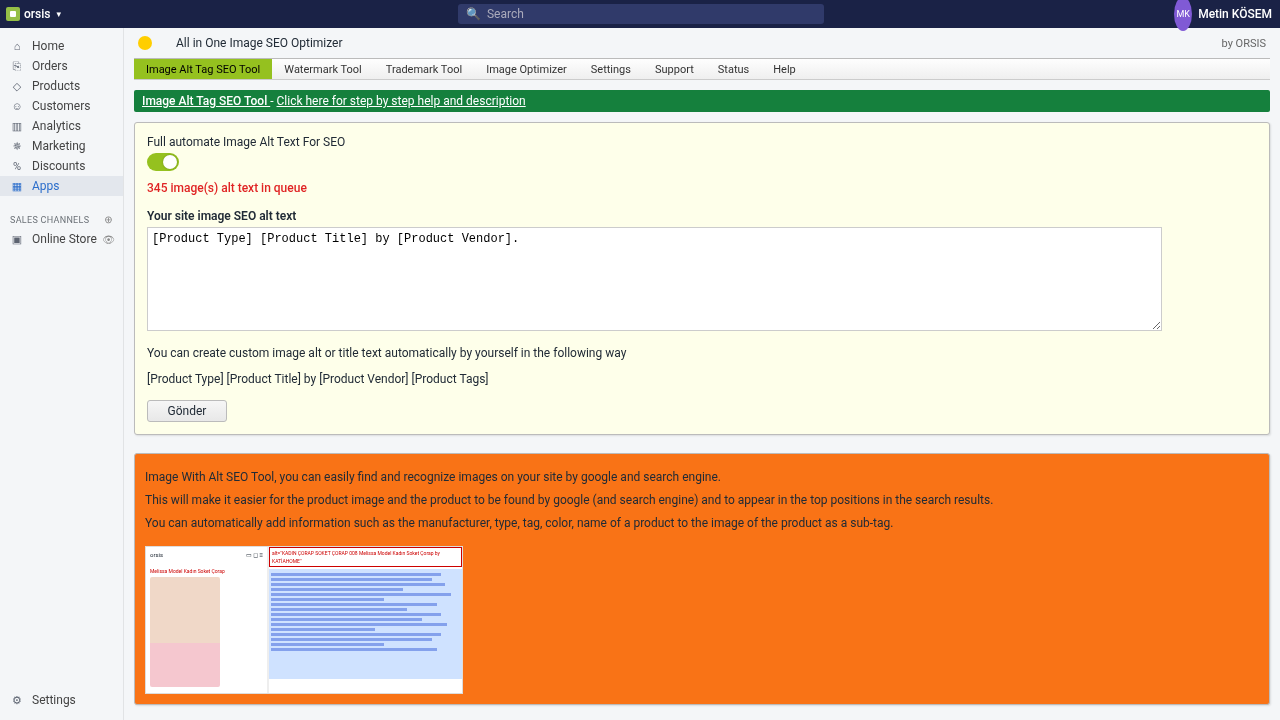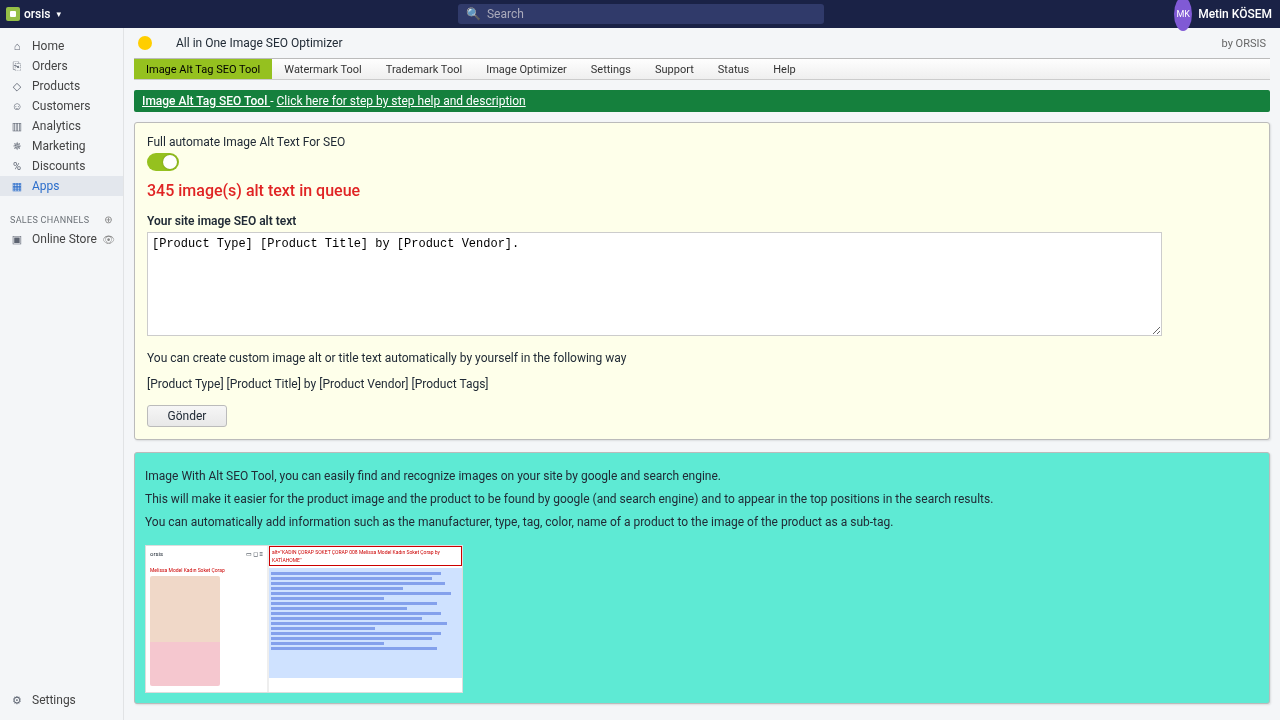--- a/index.html
+++ b/index.html
@@ -43,27 +43,27 @@
   .tab { padding: 0 12px; display: flex; align-items: center; color: #333; cursor: pointer; }
   .tab.active { background: #95c11f; color: #000; }
 
   .banner { margin-top: 10px; background: #15803d; color: #fff; padding: 4px 8px; font-size: 12px; border-radius:2px; }
   .banner a { color: #fff; text-decoration: underline; }
   .banner .t1 { text-decoration: underline; font-weight:500; }
 
   .panel { margin-top: 10px; background: #feffea; border: 1px solid #bbb; border-radius: 3px; padding: 12px; font-size: 12px; box-shadow: 1px 1px 2px rgba(0,0,0,.1);}
   .switch { width: 32px; height: 18px; background: #95c11f; border-radius: 9px; position: relative; margin-top:4px; }
   .switch::after { content:""; width:14px; height:14px; background:#fff; border-radius:50%; position:absolute; top:2px; right:2px; box-shadow:0 0 2px rgba(0,0,0,.3);}
-  .queue { margin-top: 10px; color: #e02424; font-size: 16px; font-weight:500;}
+  .queue { margin-top: 10px; color: #e02424; font-size: 12px; font-weight:500;}
   .label-bold { margin-top: 14px; font-weight: 600; }
   .alt-textarea { width: 1015px; max-width:100%; height: 104px; margin-top: 4px; background: #fff; border: 1px solid #ccc; padding: 4px; font-family: "Courier New", monospace; font-size: 12px; resize: both; }
   .hint { margin-top: 12px; font-size: 12px; }
   .submit { margin-top: 14px; width: 80px; height: 22px; background: linear-gradient(#f6f6f6,#e8e8e8); border: 1px solid #bbb; border-radius: 3px; font-size: 12px; display: flex; align-items: center; justify-content: center; cursor: pointer; }
 
-  .info-panel { margin-top: 12px; background: #5eead4; border: 1px solid #bbb; border-radius: 3px; padding: 10px; font-size: 12px; box-shadow: 1px 1px 2px rgba(0,0,0,.1); line-height: 1.6; }
+  .info-panel { margin-top: 18px; background: #f97316; border: 1px solid #bbb; border-radius: 3px; padding: 10px; font-size: 12px; box-shadow: 1px 1px 2px rgba(0,0,0,.1); line-height: 1.6; }
   .info-panel p { margin: 4px 0; }
 
   .sample { margin-top: 12px; width: 318px; height: 148px; background: #fff; border: 1px solid #ddd; display:flex; font-size:6px; }
   .sample-left { width:128px; padding:4px; position:relative;}
   .sample-left .hdr { height:8px; display:flex; justify-content:space-between; align-items:center;}
   .sample-left .desc { color:#c00; font-size:5px; margin-top:8px;}
   .leg { margin-top:2px; width:70px; height:110px; background:linear-gradient(#f0d8c8 60%, #f5c7cf 60%); border-radius:2px; }
   .sample-sep { width:2px; background:#eee;}
   .code-hl { border:1px solid #c00; color:#c00; padding:1px 2px; font-size:5px; margin-bottom:2px;}
   .code-body { background:#cfe2ff; height:110px; padding:2px; overflow:hidden; }

